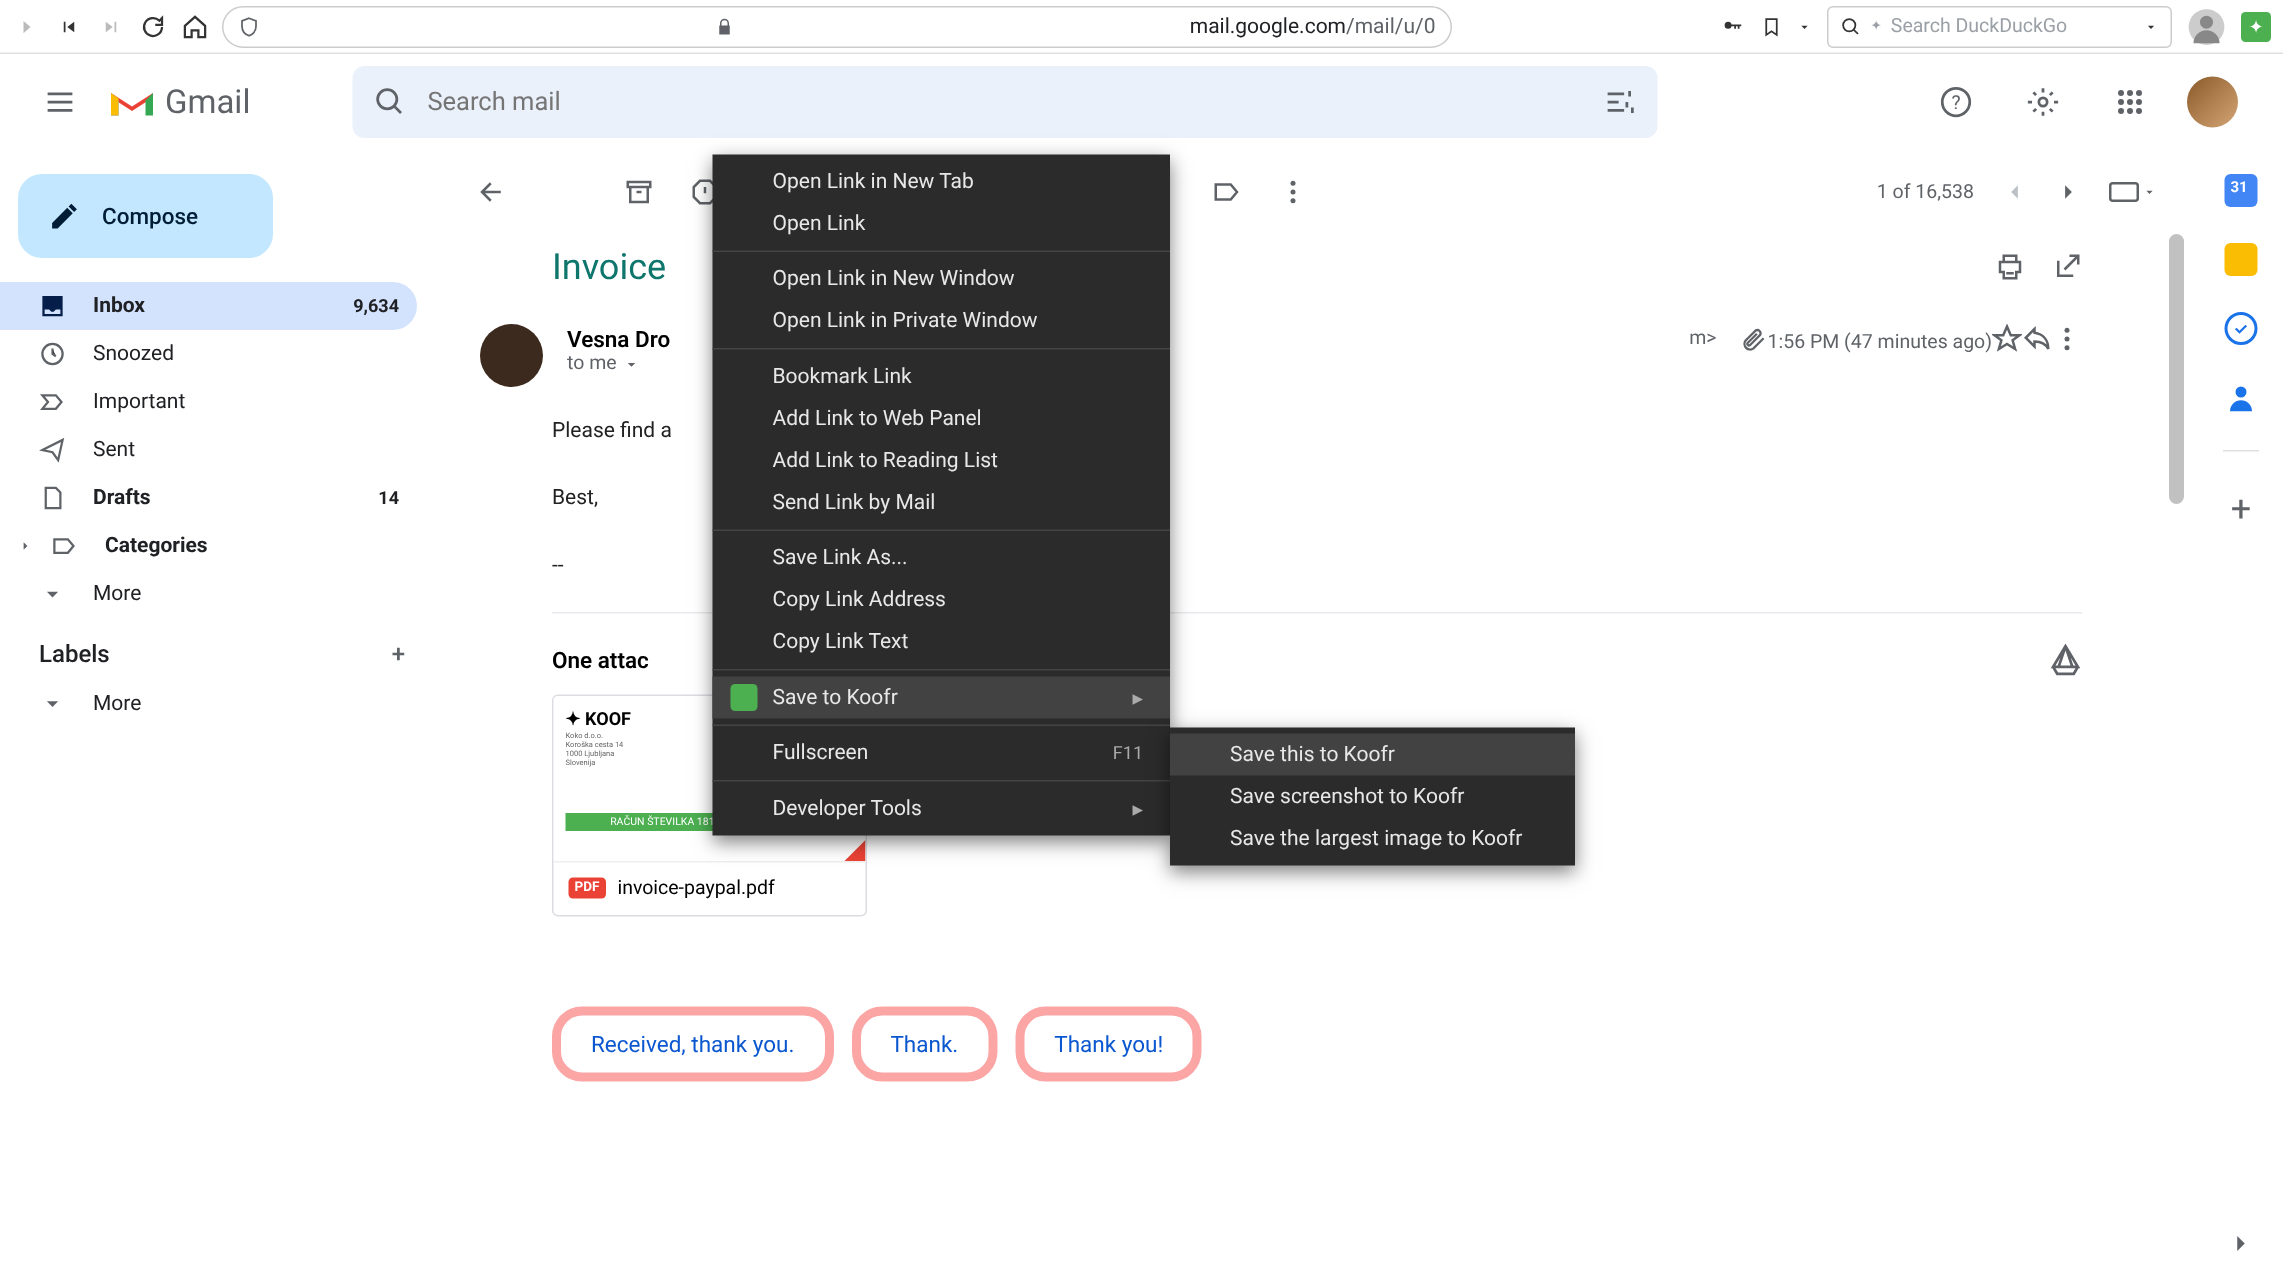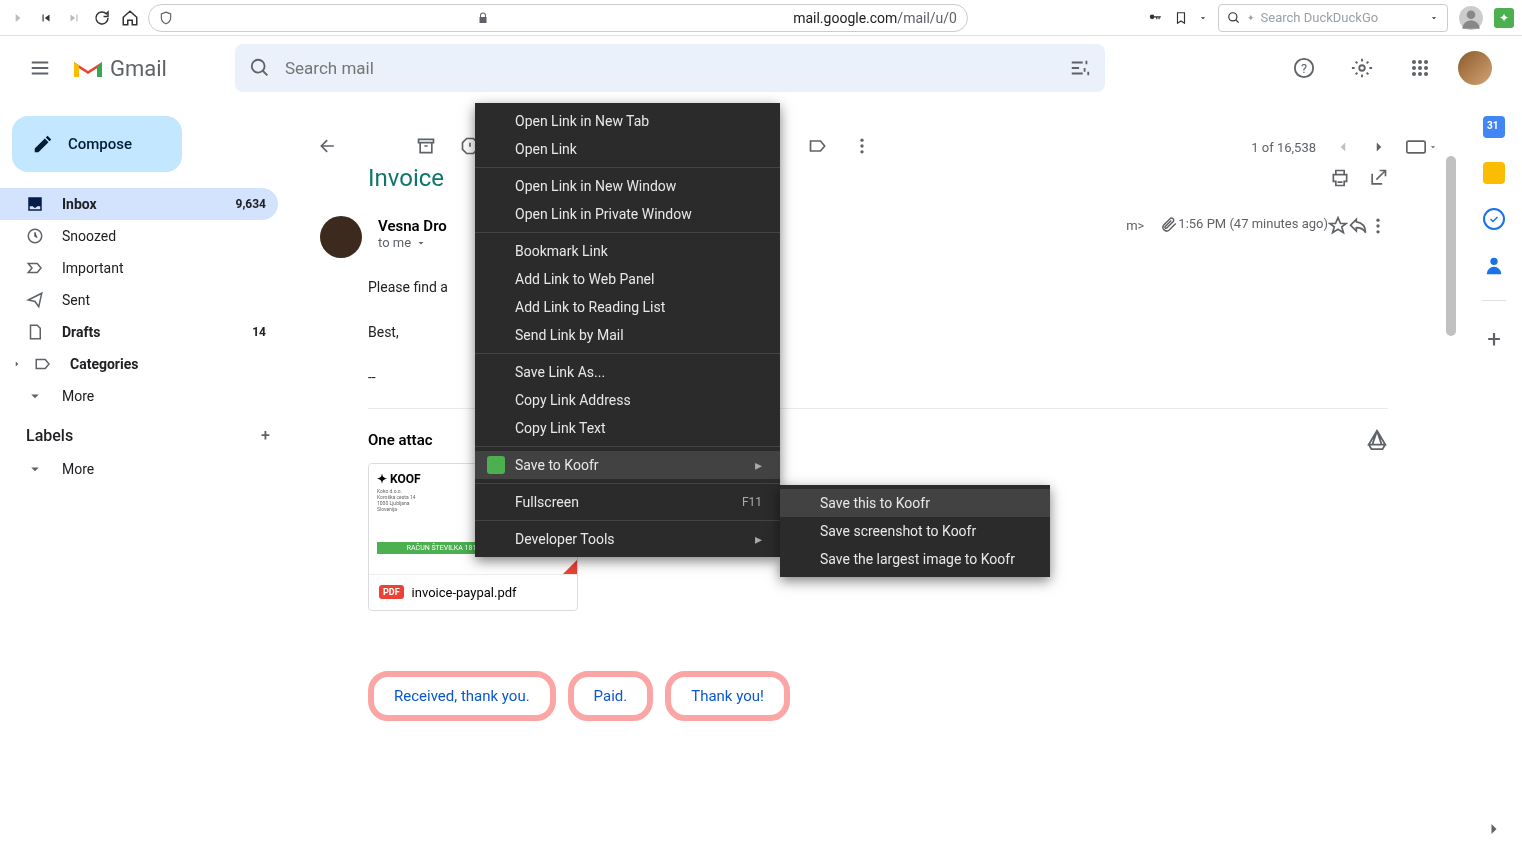--- a/index.html
+++ b/index.html
@@ -30,31 +30,31 @@
 .compose-btn { margin: 8px 12px 16px; height: 56px; border-radius: 16px; background: #c2e7ff; display:flex; align-items:center; padding: 0 20px; gap: 14px; cursor:pointer; width: 170px; }
 .compose-btn span { font-size: 15px; color: #001d35; font-weight: 500; }
 .nav-item { height: 32px; display:flex; align-items:center; padding: 0 12px 0 26px; gap: 18px; border-radius: 0 16px 16px 0; margin-right: 12px; cursor:pointer; color:#202124; font-size:14px; }
 .nav-item.active { background: #d3e3fd; font-weight: 700; }
 .nav-item .count { margin-left: auto; font-size: 12px; }
 .nav-item.bold { font-weight: 700; }
 .labels-header { display:flex; align-items:center; padding: 14px 20px 8px 26px; font-size: 16px; font-weight:500; color:#202124; }
 .labels-header .plus { margin-left:auto; color:#5f6368; cursor:pointer; }
 
 .content { flex: 1; background: #fff; border-radius: 16px; margin: 0 8px; position: relative; overflow: hidden; }
-.toolbar { height: 56px; display:flex; align-items:flex-end; padding: 0 20px; gap: 24px; color:#5f6368; }
+.toolbar { height: 56px; display:flex; align-items:center; padding: 0 20px; gap: 24px; color:#5f6368; }
 .toolbar-right { margin-left:auto; display:flex; align-items:center; gap: 18px; font-size: 13px; color:#5f6368; }
 .email-content { padding: 0 70px 0 70px; }
 .subject { font-size: 24px; color:#0f766e; margin: 8px 0 24px; display:flex; align-items:center; }
 .subject-actions { margin-left:auto; display:flex; gap:18px; color:#5f6368; }
 .sender-row { display:flex; align-items:flex-start; gap: 16px; margin-left: -48px; }
 .sender-avatar { width:42px; height:42px; border-radius:50%; background: #3c2a1e; }
 .sender-info { flex:1; }
 .sender-name { font-weight:600; font-size:15px; }
 .sender-to { font-size:13px; color:#5f6368; display:flex; align-items:center; gap:4px; }
-.sender-meta { display:flex; align-items:flex-start; gap:0; color:#5f6368; font-size:13px; }
+.sender-meta { display:flex; align-items:flex-end; gap:0; color:#5f6368; font-size:13px; }
 .body-text { margin: 18px 0; font-size: 14px; color:#222; line-height:1.6; }
 .divider { border:none; border-top:1px solid #e8eaed; margin: 20px 0; }
 .attach-header { font-weight:600; font-size:15px; display:flex; align-items:center; }
 .attach-header .attach-action { margin-left:auto; color:#5f6368; }
 .attachment { margin-top: 12px; width: 210px; border:1px solid #dadce0; border-radius:4px; overflow:hidden; cursor:pointer; position:relative; }
 .attach-preview { height: 110px; background:#fff; padding:8px; font-size:7px; color:#666; }
 .attach-preview .k-logo { font-weight:bold; font-size:12px; color:#000; }
 .attach-preview .green-bar { background:#4caf50; color:#fff; font-size:7px; padding:2px; margin-top:30px; text-align:center; }
 .attach-footer { height: 36px; display:flex; align-items:center; padding:0 10px; gap:8px; font-size:13px; border-top:1px solid #eee;}
 .pdf-badge { background:#ea4335; color:#fff; font-size:9px; font-weight:bold; padding:2px 4px; border-radius:3px; }
@@ -433,21 +433,21 @@
         </div>
         <div class="attach-corner"></div>
         <div class="attach-footer">
           <span class="pdf-badge">PDF</span>
           <span>invoice-paypal.pdf</span>
         </div>
       </div>
 
       <div class="reply-buttons">
         <div class="reply-btn">Received, thank you.</div>
-        <div class="reply-btn">Paid.</div>
+        <div class="reply-btn">Thank.</div>
         <div class="reply-btn">Thank you!</div>
       </div>
     </div>
 
     <div class="scrollbar-track">
       <div class="scrollbar-thumb"></div>
     </div>
   </div>
 
   <div class="side-panel">

